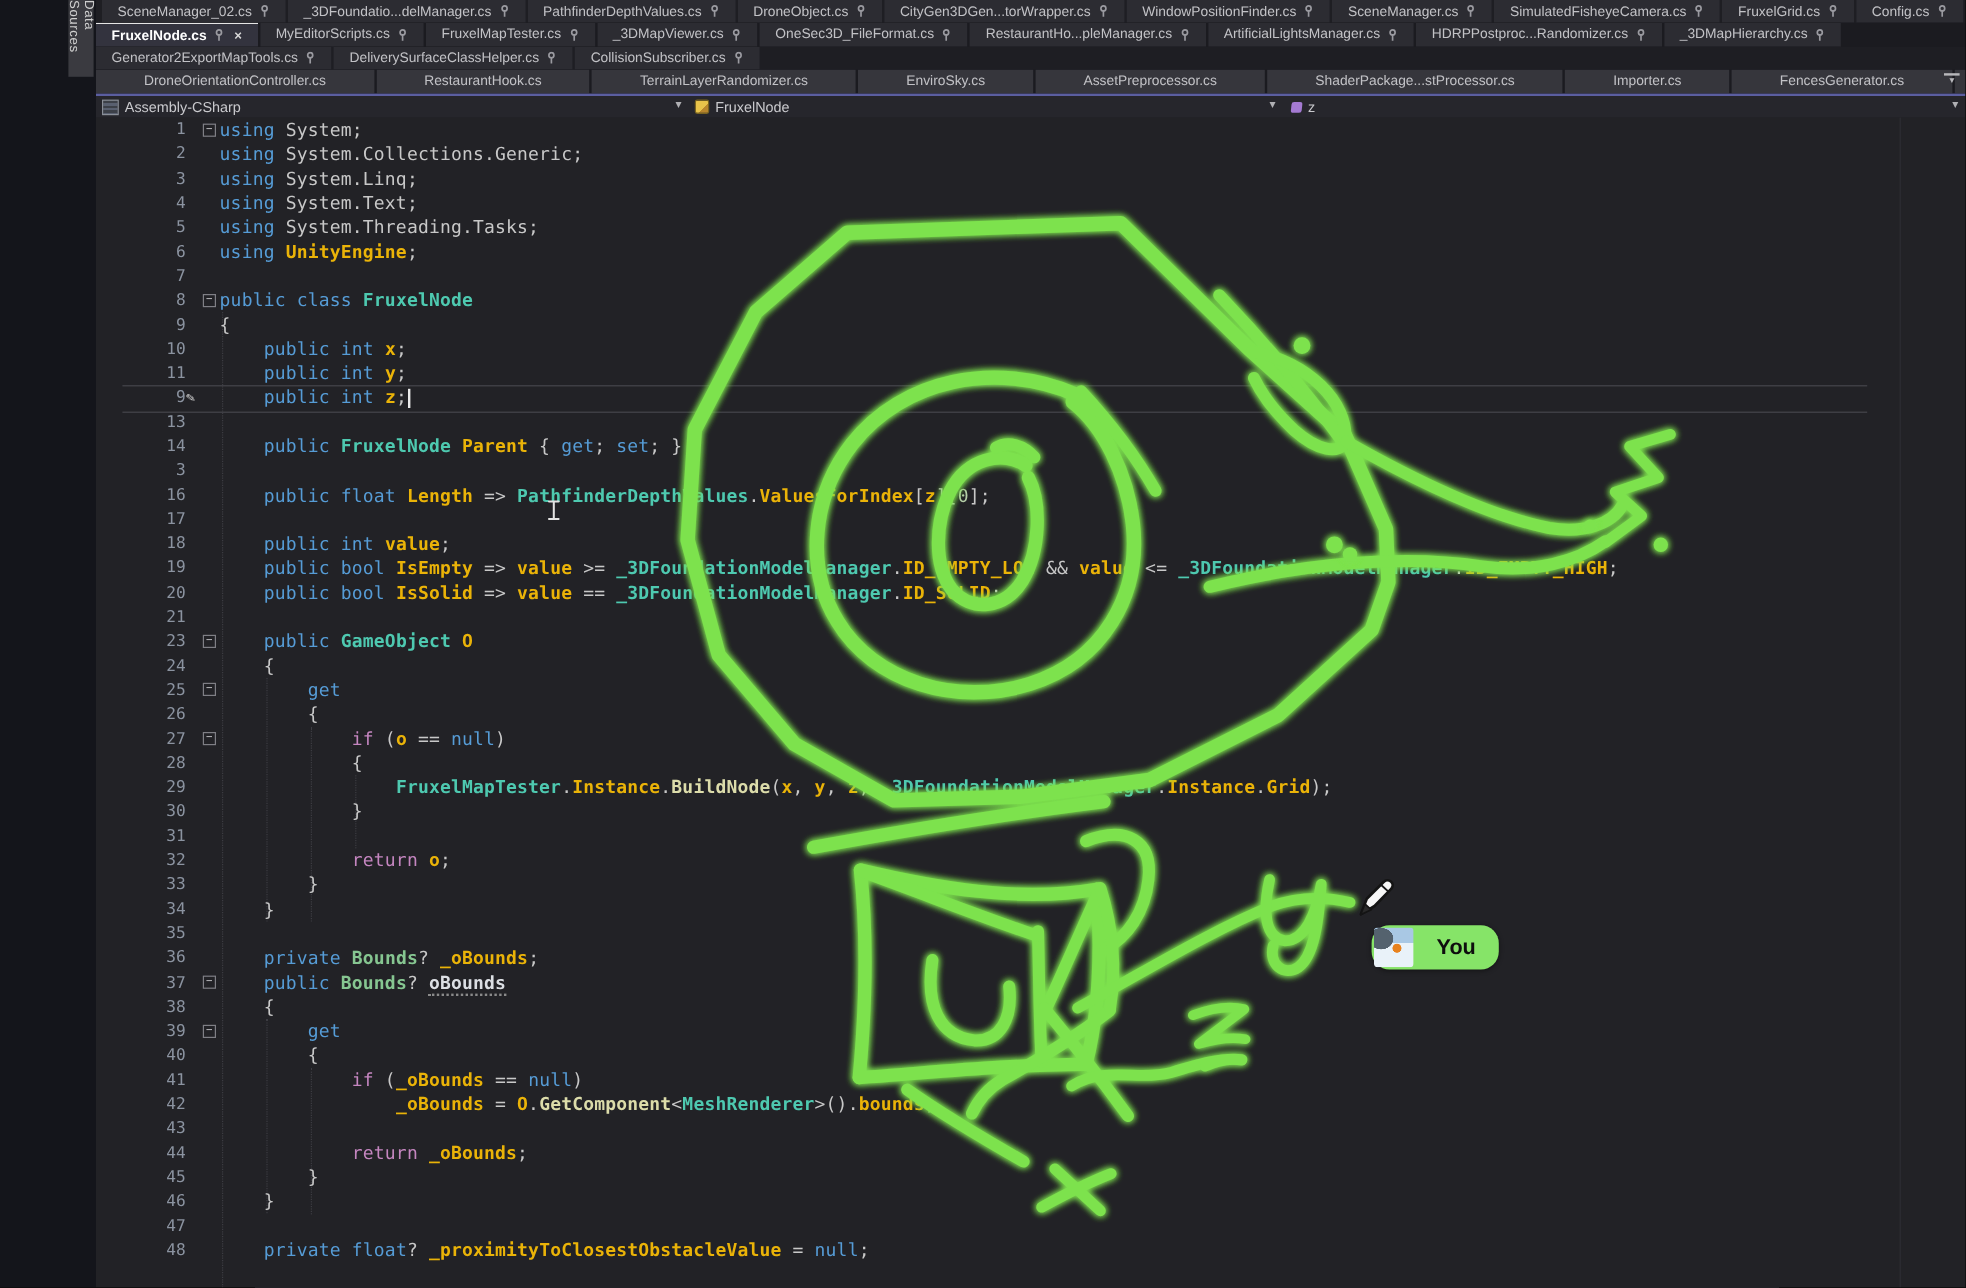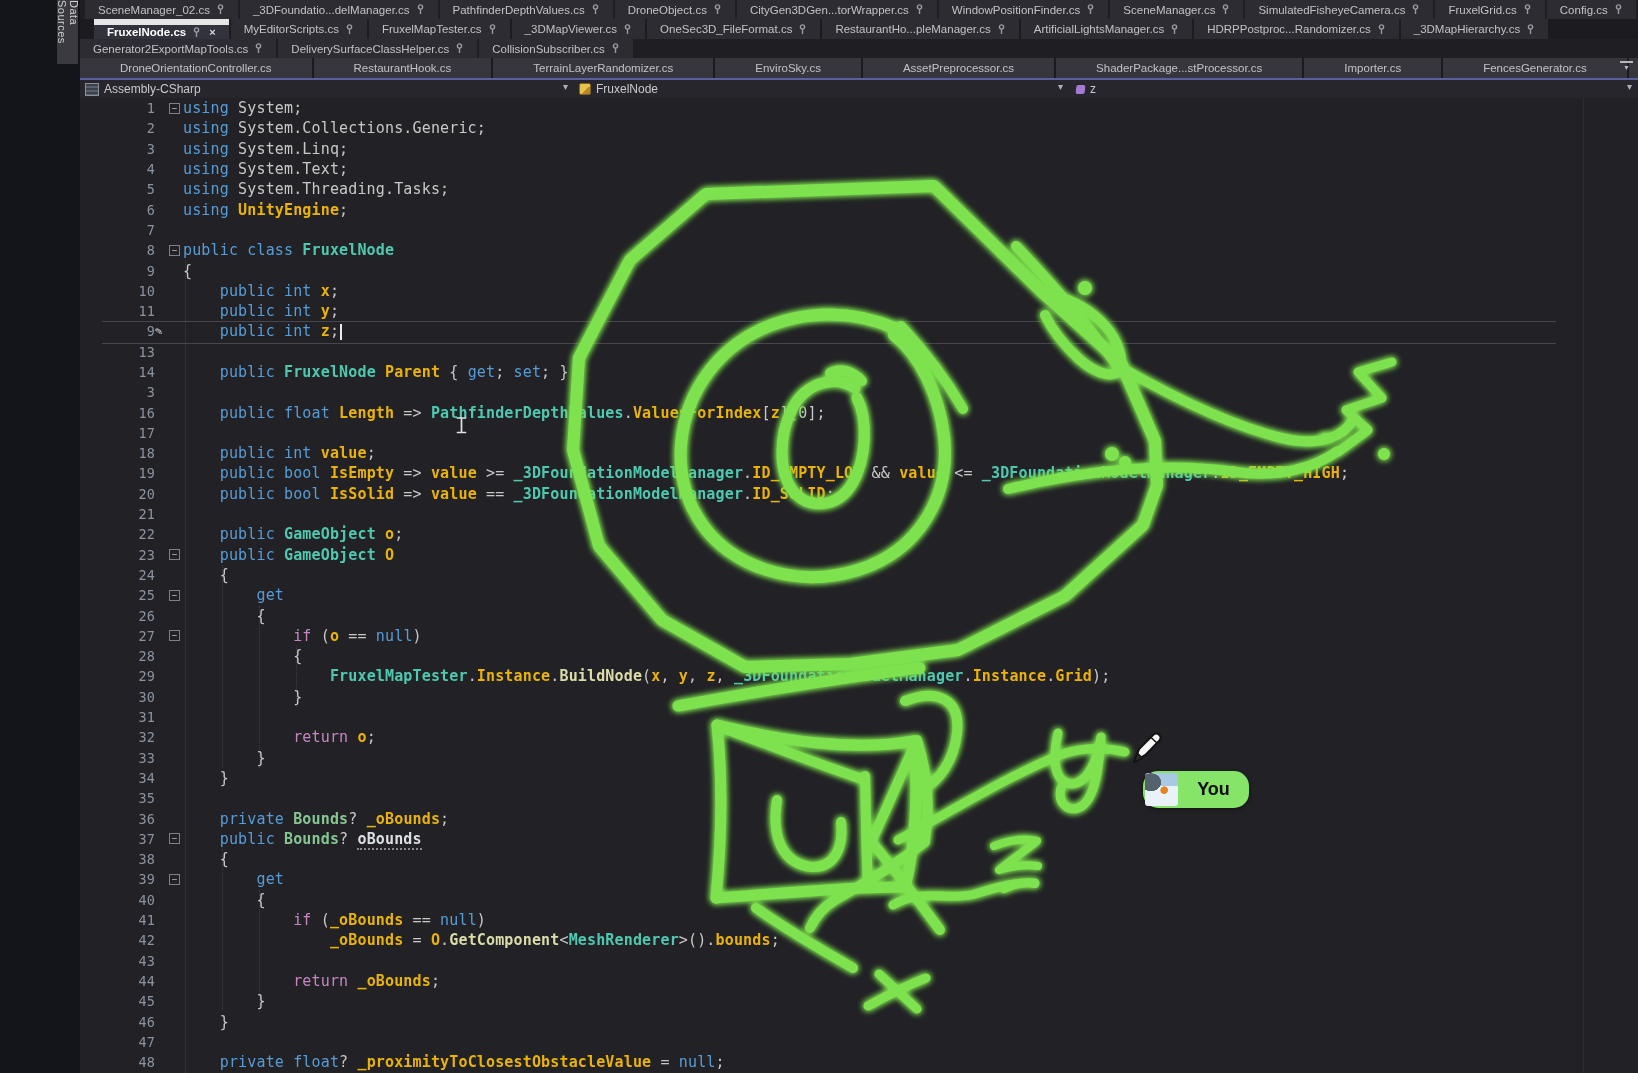--- a/index.html
+++ b/index.html
@@ -14,21 +14,21 @@
   
   .tabrow{position:absolute;left:0;right:0;display:flex;align-items:stretch;overflow:hidden;}
   .r1{top:0;height:19px;background:#1e1e23;}
   .r2{top:19px;height:20px;background:#1b1b20;}
   .r3{top:39px;height:19px;background:#1e1e23;}
   .r4{top:58px;height:20px;background:#1b1b20;}
   .tab{display:flex;align-items:center;gap:6px;padding:0 13px;margin-right:2px;background:#2c2c32;
        color:#c2c2c6;font-size:11.5px;white-space:nowrap;flex:0 0 auto;}
   .r1 .tab:first-child{margin-left:5px;}
   .r4 .tab{background:#36363c;padding:0 40px;}
-  .tab.active{background:#33333e;color:#ffffff;font-weight:bold;border-top:6px solid #e5e5e5;margin-left:14px;}
+  .tab.active{background:#33333e;color:#ffffff;font-weight:bold;border-top:1px solid #e5e5e5;}
   .tab .close{font-size:11px;color:#d8d8d8;margin-left:2px;}
   .accent{position:absolute;top:78px;left:0;right:0;height:2px;background:#5b5ea0;}
   .ovf{position:absolute;right:5px;top:61px;width:13px;color:#b8b8bc;font-size:7px;text-align:center;
        border-top:2px solid #b8b8bc;padding-top:1px;}
   
   .navbar{position:absolute;top:80px;left:0;right:0;height:18px;background:#26262c;color:#c9c9cd;font-size:12px;}
   .combo{position:absolute;top:0;height:18px;display:flex;align-items:center;gap:5px;}
   .chev{position:absolute;top:1px;color:#b0b0b4;font-size:10px;}
   .prj-ico{width:12px;height:11px;border:1px solid #8a8f98;
            background:repeating-linear-gradient(180deg,#3c4048 0 2px,#596070 2px 4px);}
@@ -409,25 +409,20 @@
             <span class="ln">20</span>
             <span class="fold"></span>
             <span class="code"><span class="tk-i">    </span><span class="tk-k">public bool </span><span class="tk-f">IsSolid</span><span class="tk-i"> =&gt; </span><span class="tk-f">value</span><span class="tk-i"> == </span><span class="tk-t">_3DFoundationModelManager</span><span class="tk-i">.</span><span class="tk-f">ID_SOLID</span><span class="tk-i">;</span></span>
           </div>
           <div class="cl">
             <span class="ln">21</span>
             <span class="fold"></span>
             <span class="code"></span>
           </div>
           <div class="cl">
-            <span class="ln">22</span>
-            <span class="fold"></span>
-            <span class="code"><span class="tk-i">    </span><span class="tk-k">public </span><span class="tk-t">GameObject</span><span class="tk-f"> o</span><span class="tk-i">;</span></span>
-          </div>
-          <div class="cl">
             <span class="ln">23</span>
             <span class="fold">
               <span class="foldbox">−</span>
             </span>
             <span class="code"><span class="tk-i">    </span><span class="tk-k">public </span><span class="tk-t">GameObject</span><span class="tk-f"> O</span></span>
           </div>
           <div class="cl">
             <span class="ln">24</span>
             <span class="fold"></span>
             <span class="code"><span class="tk-i">    {</span></span>

